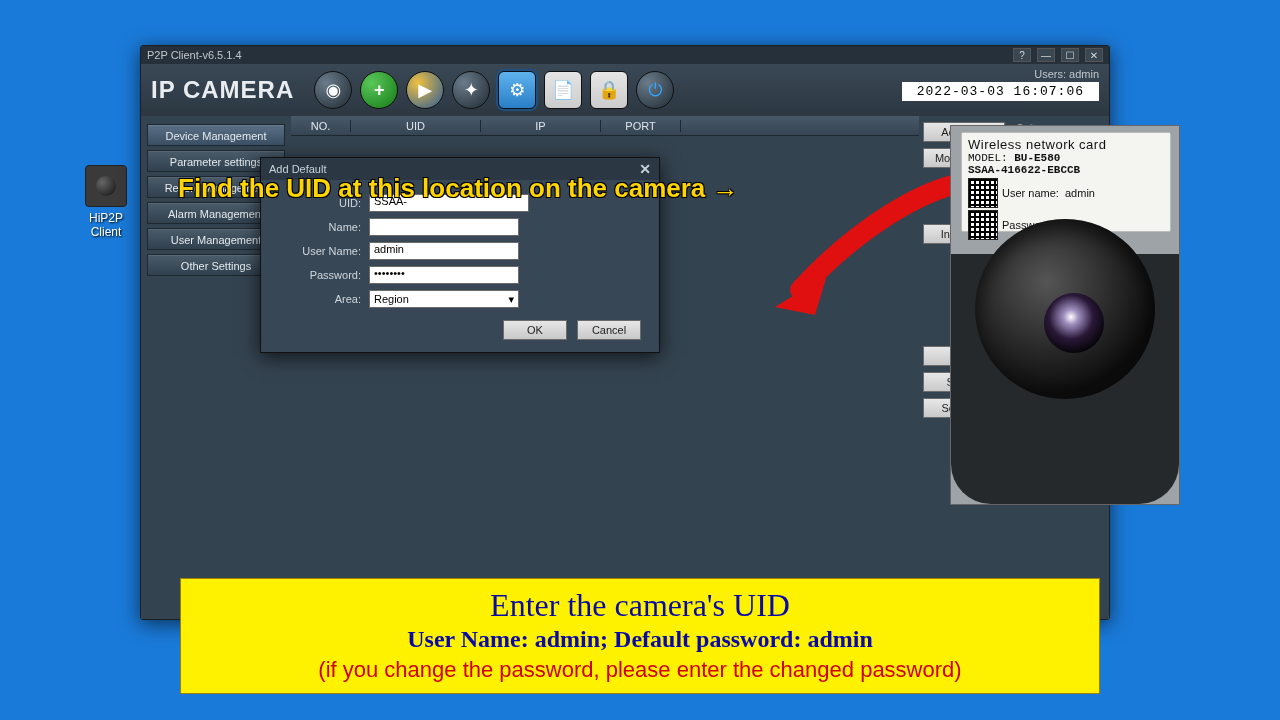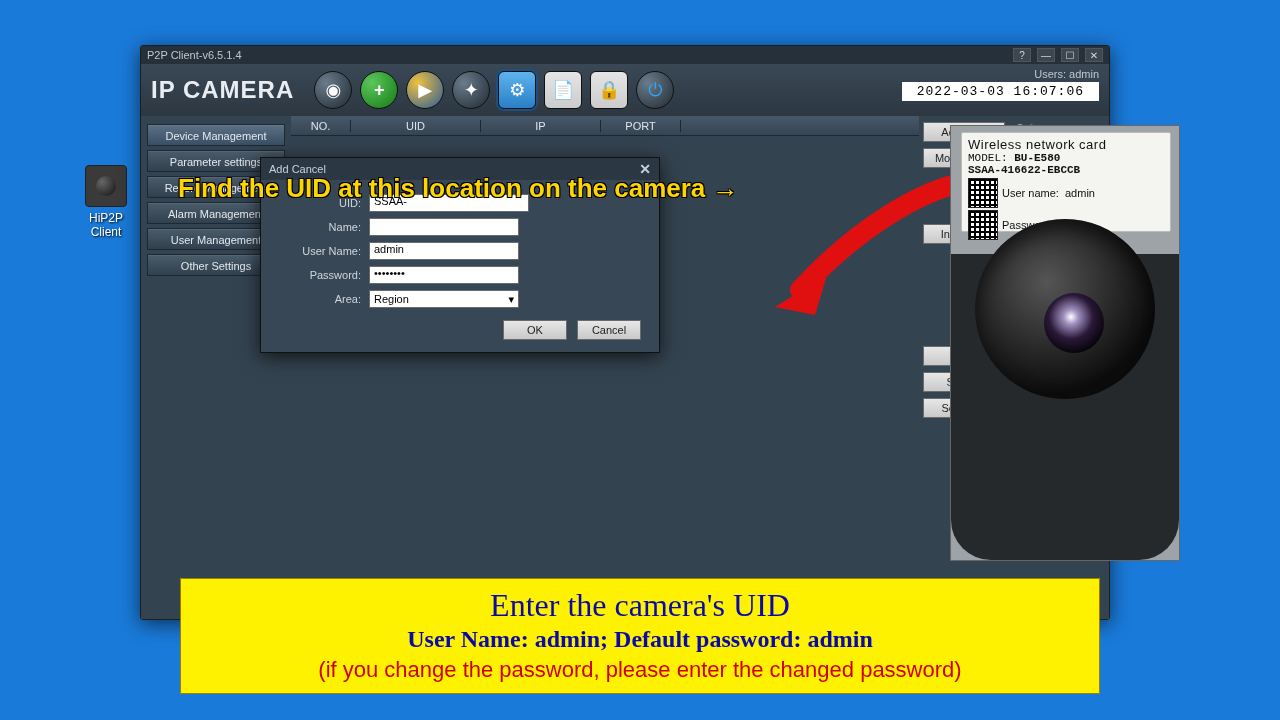--- a/index.html
+++ b/index.html
@@ -133,21 +133,21 @@
     position:absolute; top:173px; left:178px;
     font-family: Arial, sans-serif; font-size:26px; font-weight:bold;
     color:#ffd500; text-shadow: 1px 1px 0 #000, -1px -1px 0 #000, 1px -1px 0 #000, -1px 1px 0 #000;
     background: rgba(0,0,0,0);
     z-index: 50;
   }
   .arrow {
     position:absolute; top:175px; left:775px; width:210px; height:140px; z-index:55;
   }
   .camera-photo {
-    position:absolute; top:125px; left:950px; width:230px; height:436px;
+    position:absolute; top:125px; left:950px; width:230px; height:380px;
     background:#9ea3a7; border:1px solid #666; z-index:60;
     overflow:hidden;
   }
   .sticker {
     position:absolute; top:6px; left:10px; width:210px; height:100px;
     background:#f4f4f0; color:#111; border:1px solid #bbb; border-radius:2px;
     font-family: "Courier New", monospace; font-size:11px;
     padding:4px 6px;
   }
   .sticker .title { font-family: Arial; font-weight: normal; font-size:13px; letter-spacing:0.5px; }
@@ -251,21 +251,21 @@
         <span class="radio"></span>
         <span style="color:#6ab0e4">📷</span>
         <span>Region</span>
       </div>
     </div>
   </div>
 </div>
 
 <div class="dialog" style="z-index:40">
   <div class="dlg-title">
-    <span>Add Cancel</span>
+    <span>Add Default</span>
     <span class="dlg-close">✕</span>
   </div>
   <div class="dlg-body">
     <div class="form-row">
       <div class="form-label">UID:</div>
       <div class="form-input uid">SSAA-</div>
     </div>
     <div class="form-row">
       <div class="form-label">Name:</div>
       <div class="form-input"></div>

